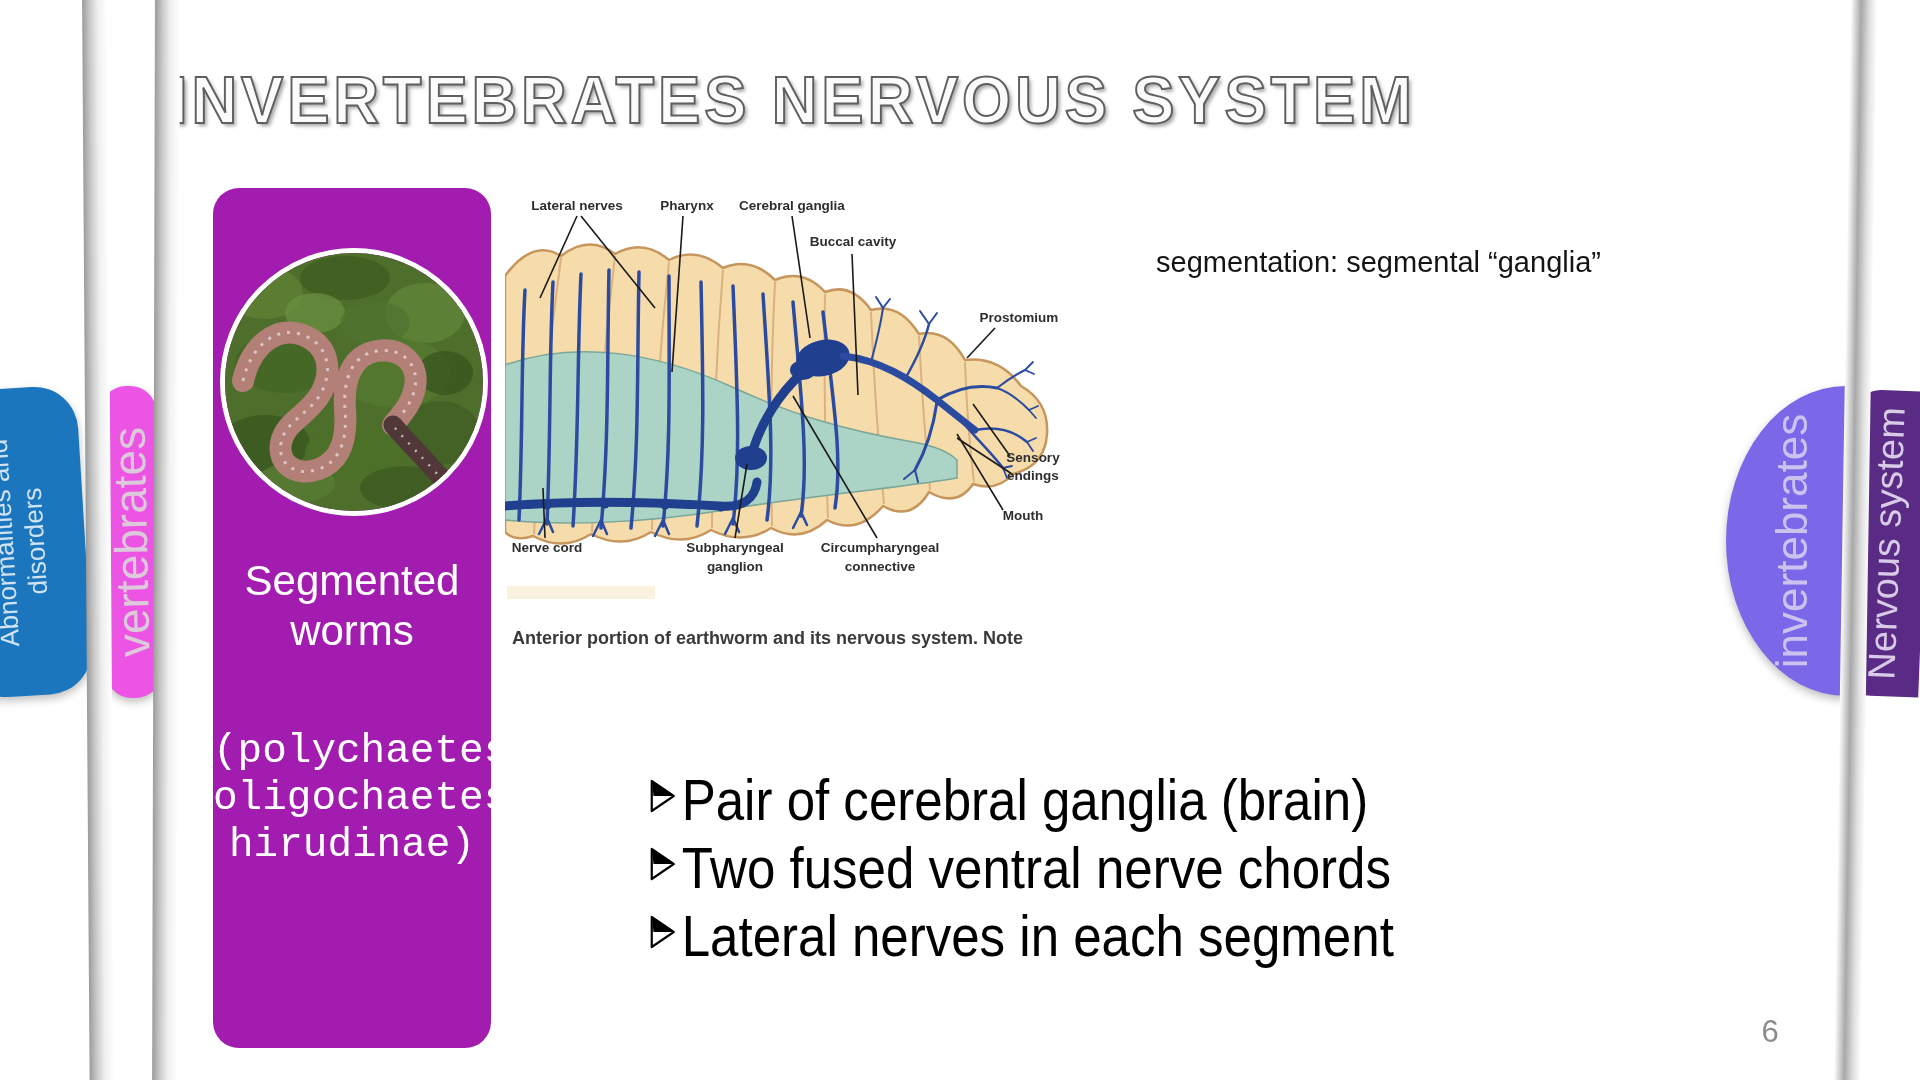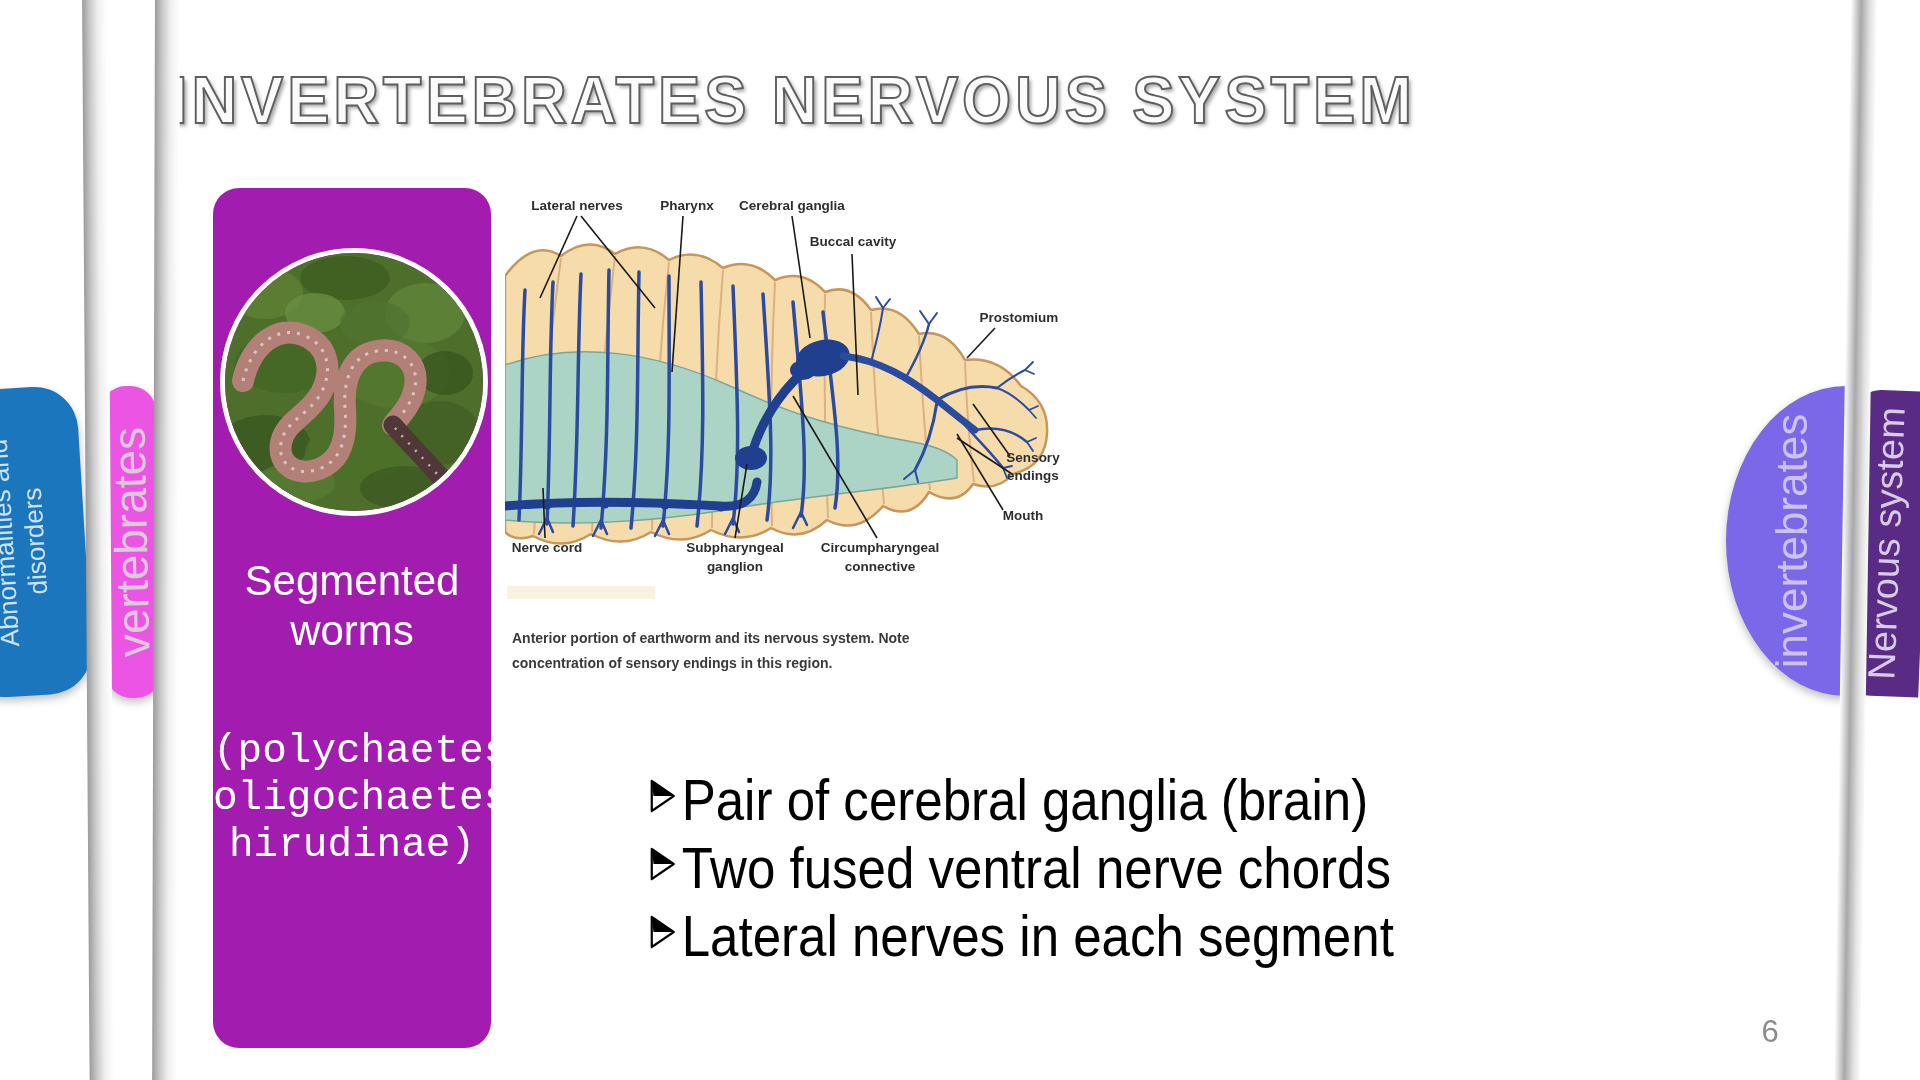--- a/index.html
+++ b/index.html
@@ -45,21 +45,21 @@
   .worm-photo{position:absolute;left:7px;top:60px;width:258px;height:258px;border-radius:50%;
     border:5px solid #ffffff;overflow:hidden;}
   .card-title{position:absolute;left:0;top:368px;width:100%;text-align:center;
     color:#ffffff;font-size:42px;line-height:50px;}
   .card-sub{position:absolute;left:0;top:540px;width:100%;text-align:center;
     color:#ffffff;font-size:41px;line-height:47px;font-family:Liberation Mono, monospace;}
 
   
   .diagram{position:absolute;left:505px;top:190px;width:570px;height:410px;}
   .diagram text{font-family:"Liberation Sans",sans-serif;font-size:13.5px;font-weight:600;fill:#2e2e2e;}
-  .caption{position:absolute;left:512px;top:626px;color:#3a3a3a;font-size:14px;
+  .caption{position:absolute;left:512px;top:626px;color:#3a3a3a;font-size:18px;
     font-weight:bold;line-height:25px;white-space:nowrap;}
 
   
   .note{position:absolute;left:1156px;top:240px;color:#141414;font-size:29px;line-height:45px;white-space:nowrap;}
 
   
   .bullets{position:absolute;left:650px;top:766px;transform:scaleX(0.88);transform-origin:left top;}
   .blt-row{display:flex;align-items:flex-start;height:68px;white-space:nowrap;
     font-size:58px;color:#000;}
   .blt-icon{margin:12px 6px 0 0;flex:0 0 auto;}
@@ -222,24 +222,24 @@
     <text x="518" y="330" text-anchor="middle">Mouth</text>
     <text x="42" y="362" text-anchor="middle">Nerve cord</text>
     <text x="230" y="362" text-anchor="middle">Subpharyngeal</text>
     <text x="230" y="381" text-anchor="middle">ganglion</text>
     <text x="375" y="362" text-anchor="middle">Circumpharyngeal</text>
     <text x="375" y="381" text-anchor="middle">connective</text>
   </svg>
 
   <div class="caption">
     <div>Anterior portion of earthworm and its nervous system. Note</div>
-    <div>concentration of sensory endings in this region.</div>
   </div>
 
   <div class="note">
+    <div>segmentation: segmental “ganglia”</div>
   </div>
 
   <div class="bullets">
     <div class="blt-row">
       <svg class="blt-icon" width="30" height="36" viewBox="0 0 30 36">
         <path d="M2,3 L27,18 L2,33 Z" fill="#ffffff" stroke="#000000" stroke-width="2.5" stroke-linejoin="round"></path>
         <path d="M2,3 L27,18 L4,18 Z" fill="#000000"></path>
       </svg>
       <span>Pair of cerebral ganglia (brain)</span>
     </div>

